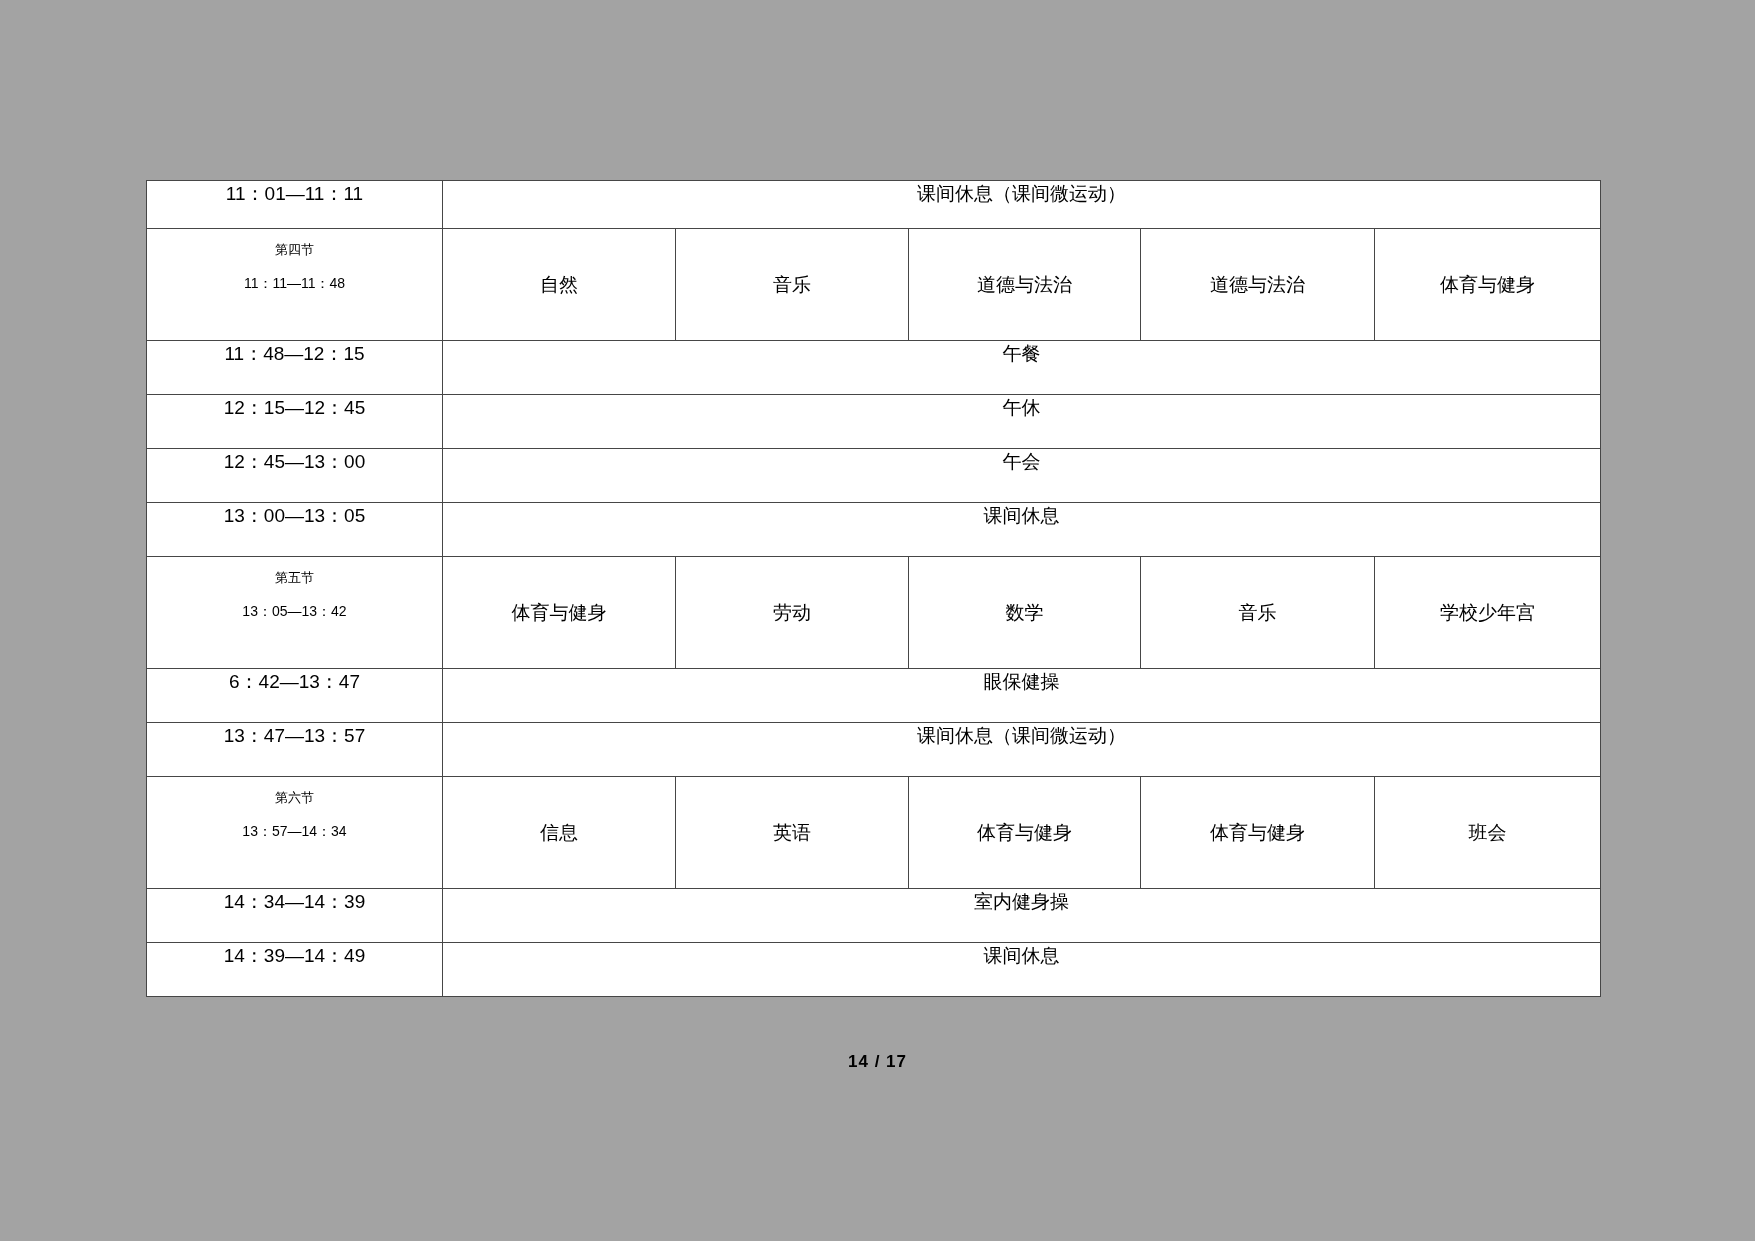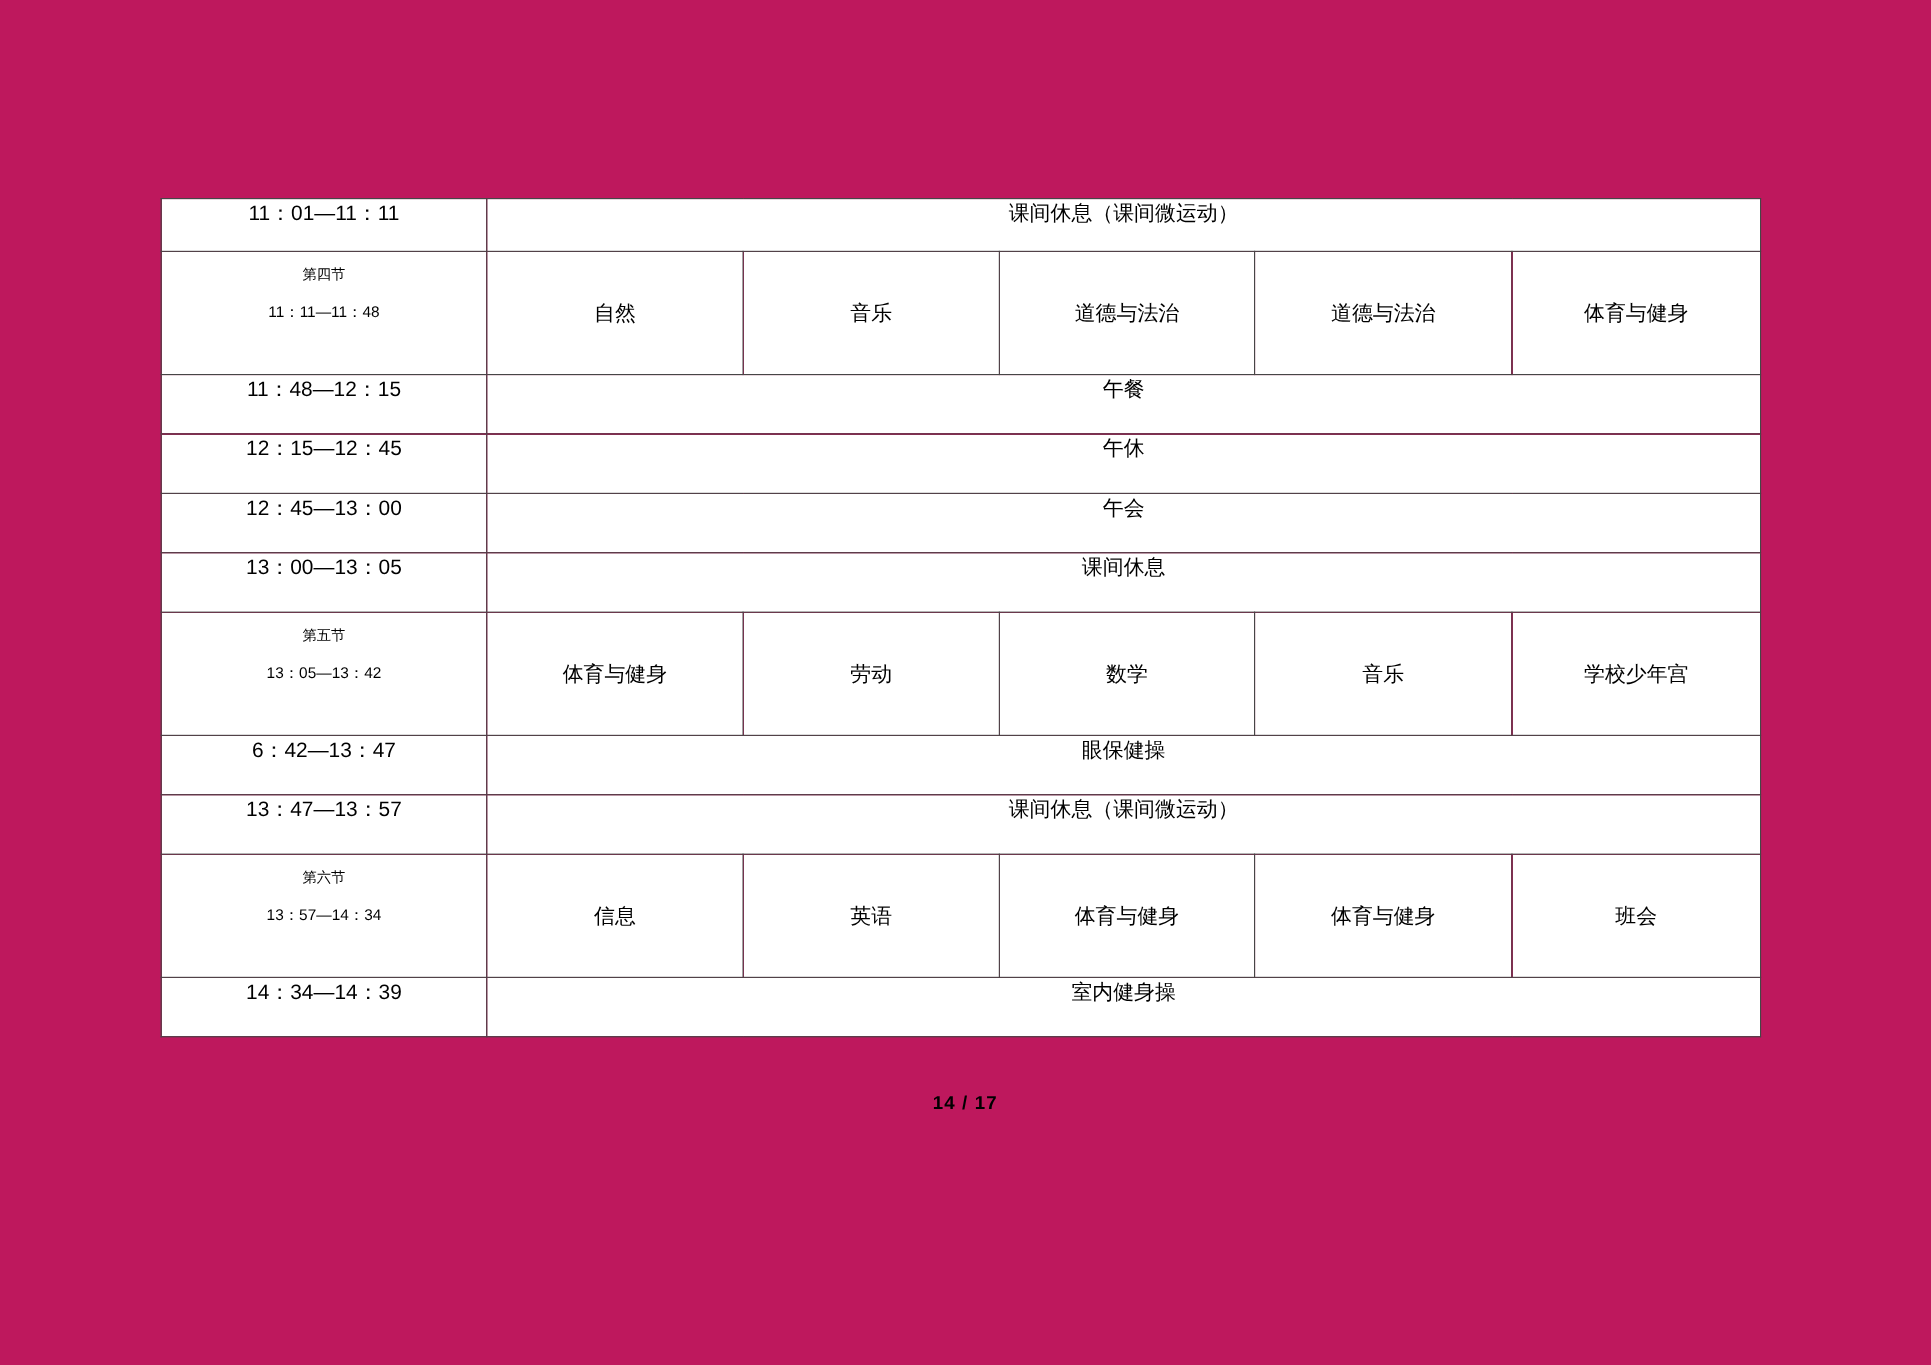--- a/index.html
+++ b/index.html
@@ -11,21 +11,21 @@
     width: 1755px;
     height: 1241px;
     font-family: "Liberation Sans", "DejaVu Sans", sans-serif;
     color: #000000;
     overflow: hidden;
   }
   .page {
     position: relative;
     width: 1755px;
     height: 1241px;
-    background: #be185d;
+    background: #a3a3a3;
   }
   table.schedule {
     position: absolute;
     left: 146px;
     top: 180px;
     width: 1454px;
     border-collapse: collapse;
     table-layout: fixed;
   }
   table.schedule td {
@@ -60,21 +60,21 @@
   }
   td.subject-cell {
     vertical-align: middle;
     padding-bottom: 18px;
     margin-left: 28px;
   }
   .page-number {
     position: absolute;
     left: 0;
     right: 0;
-    top: 993px;
+    top: 1052px;
     text-align: center;
     font-size: 17px;
     font-weight: 700;
     letter-spacing: 1px;
   }
 </style>
 </head>
 <body>
 
 <div class="page">
@@ -146,16 +146,20 @@
           <td class="subject-cell">信息</td>
           <td class="subject-cell">英语</td>
           <td class="subject-cell">体育与健身</td>
           <td class="subject-cell">体育与健身</td>
           <td class="subject-cell">班会</td>
         </tr>
         <tr class="row-single">
           <td class="time-cell">14：34—14：39</td>
           <td class="activity-cell" colspan="5">室内健身操</td>
         </tr>
+        <tr class="row-single">
+          <td class="time-cell">14：39—14：49</td>
+          <td class="activity-cell" colspan="5">课间休息</td>
+        </tr>
       </tbody>
   </table>
   <div class="page-number">14 / 17</div>
 </div>
 
 </body></html>

